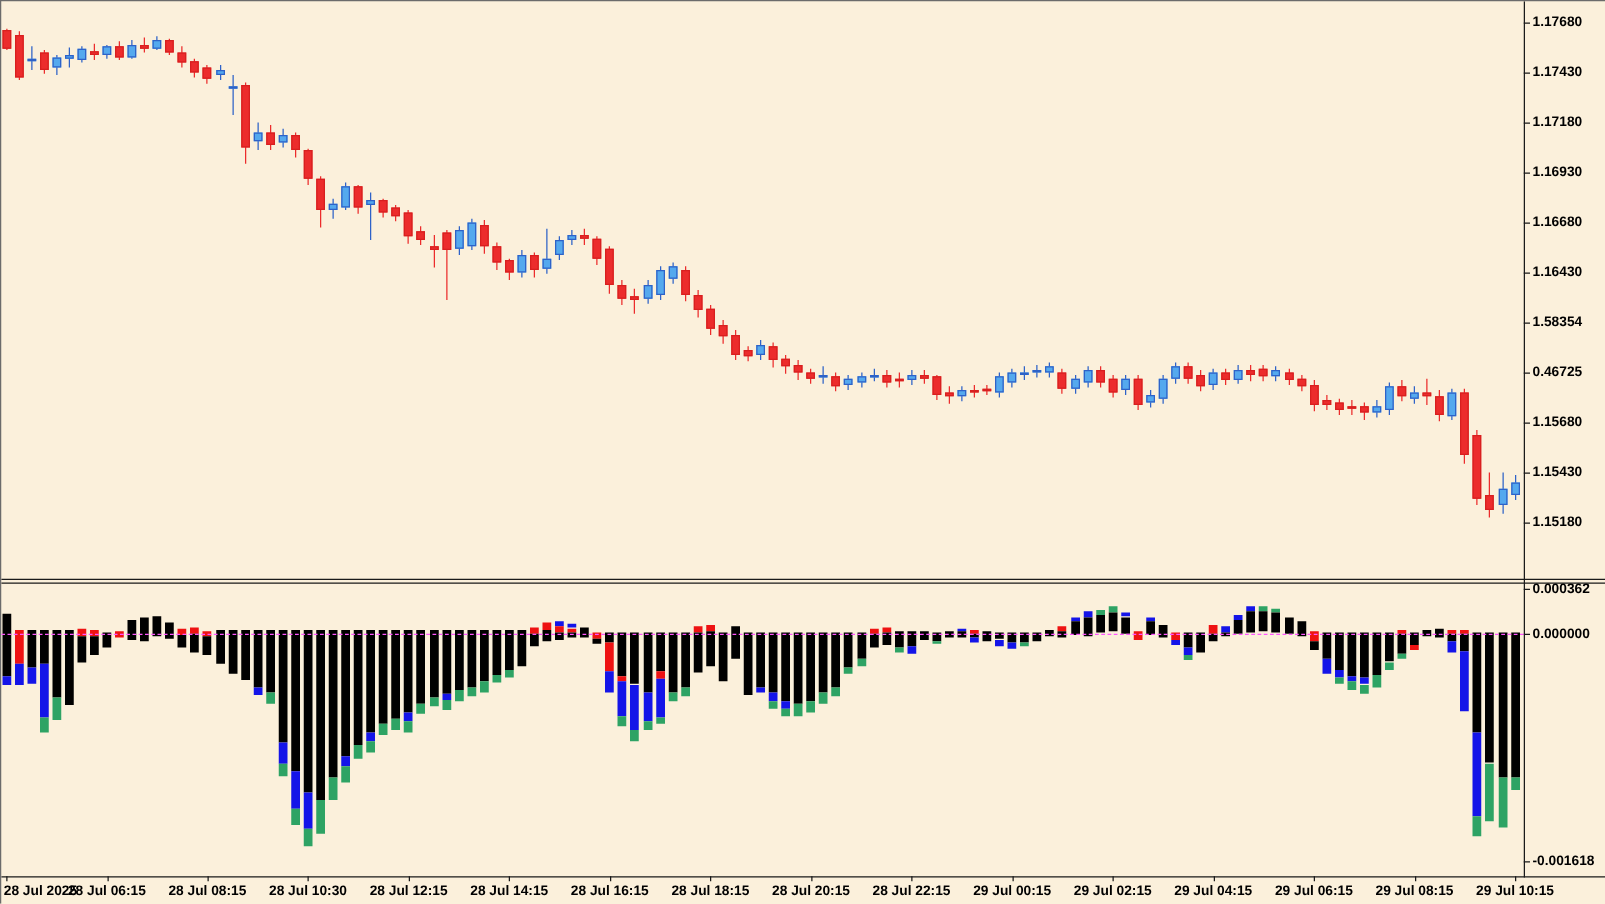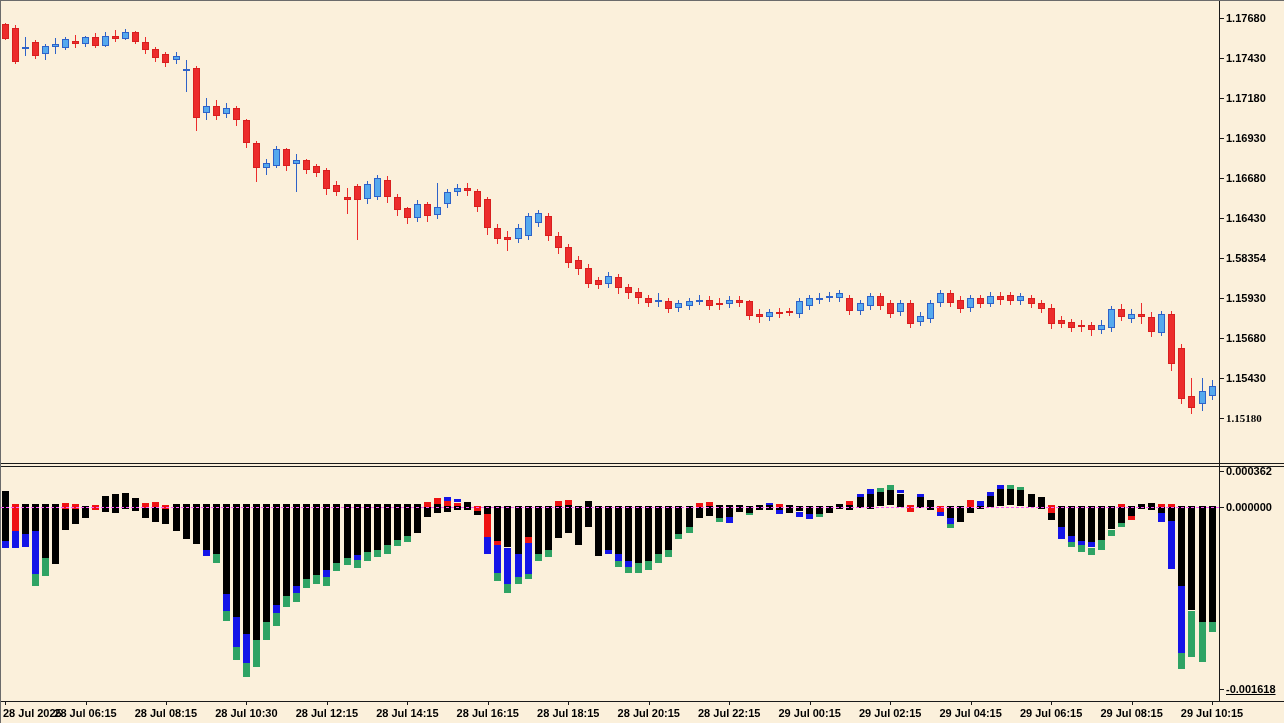--- a/index.html
+++ b/index.html
@@ -541,33 +541,33 @@
     <div class="axis-label" style="left: 1225px; top: 91px;">1.17180</div>
     <div class="tickmark" style="left: 1218px; top: 137px; width: 5px; height: 1px;"></div>
     <div class="axis-label" style="left: 1225px; top: 131px;">1.16930</div>
     <div class="tickmark" style="left: 1218px; top: 177px; width: 5px; height: 1px;"></div>
     <div class="axis-label" style="left: 1225px; top: 171px;">1.16680</div>
     <div class="tickmark" style="left: 1218px; top: 217px; width: 5px; height: 1px;"></div>
     <div class="axis-label" style="left: 1225px; top: 211px;">1.16430</div>
     <div class="tickmark" style="left: 1218px; top: 257px; width: 5px; height: 1px;"></div>
     <div class="axis-label" style="left: 1225px; top: 251px;">1.58354</div>
     <div class="tickmark" style="left: 1218px; top: 297px; width: 5px; height: 1px;"></div>
-    <div class="axis-label" style="left: 1225px; top: 291px;">1.15930</div>
+    <div class="axis-label" style="left: 1225px; top: 291px;">0.46725</div>
     <div class="tickmark" style="left: 1218px; top: 337px; width: 5px; height: 1px;"></div>
     <div class="axis-label" style="left: 1225px; top: 331px;">1.15680</div>
     <div class="tickmark" style="left: 1218px; top: 377px; width: 5px; height: 1px;"></div>
     <div class="axis-label" style="left: 1225px; top: 371px;">1.15430</div>
     <div class="tickmark" style="left: 1218px; top: 417px; width: 5px; height: 1px;"></div>
-    <div class="axis-label" style="left: 1225px; top: 411px; font-family: Liberation Serif, serif;">1.15180</div>
+    <div class="axis-label" style="left: 1225px; top: 411px;">1.15180</div>
     <div class="tickmark" style="left: 1218px; top: 470px; width: 5px; height: 1px;"></div>
     <div class="axis-label" style="left: 1225px; top: 464px;">0.000362</div>
     <div class="tickmark" style="left: 1218px; top: 506px; width: 5px; height: 1px;"></div>
     <div class="axis-label" style="left: 1225px; top: 500px;">0.000000</div>
     <div class="tickmark" style="left: 1218px; top: 688px; width: 5px; height: 1px;"></div>
-    <div class="axis-label" style="left: 1225px; top: 682px; text-decoration: underline;">-0.001618</div>
+    <div class="axis-label" style="left: 1225px; top: 682px;">-0.001618</div>
     <div class="tickmark" style="left: 4px; top: 700px; width: 1px; height: 4px;"></div>
     <div class="axis-label" style="left: 2px; top: 706px;">28 Jul 2025</div>
     <div class="tickmark" style="left: 84.5px; top: 700px; width: 1px; height: 4px;"></div>
     <div class="axis-label" style="left: 84.5px; top: 706px; transform: translateX(-50%);">28 Jul 06:15</div>
     <div class="tickmark" style="left: 164.9px; top: 700px; width: 1px; height: 4px;"></div>
     <div class="axis-label" style="left: 164.9px; top: 706px; transform: translateX(-50%);">28 Jul 08:15</div>
     <div class="tickmark" style="left: 245.4px; top: 700px; width: 1px; height: 4px;"></div>
     <div class="axis-label" style="left: 245.4px; top: 706px; transform: translateX(-50%);">28 Jul 10:30</div>
     <div class="tickmark" style="left: 325.9px; top: 700px; width: 1px; height: 4px;"></div>
     <div class="axis-label" style="left: 325.9px; top: 706px; transform: translateX(-50%);">28 Jul 12:15</div>

